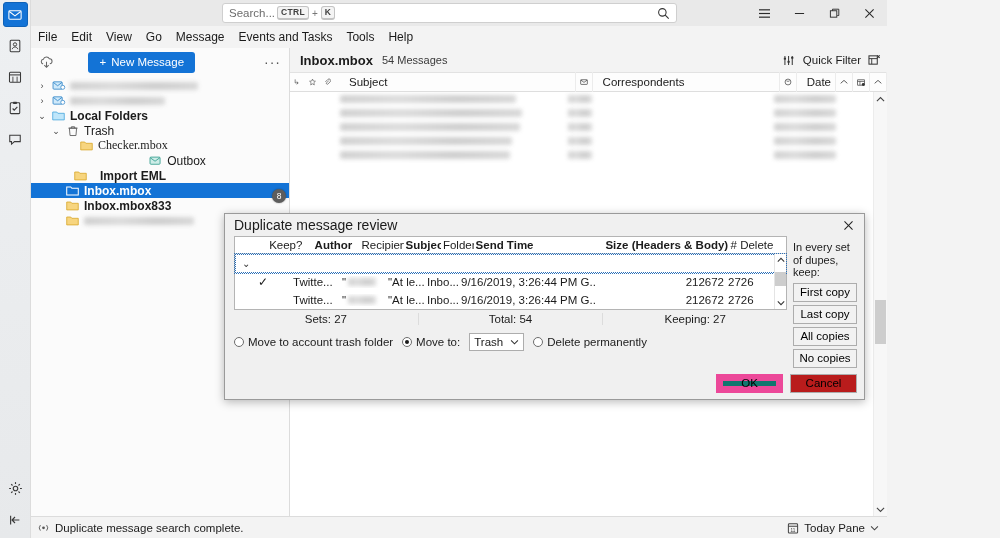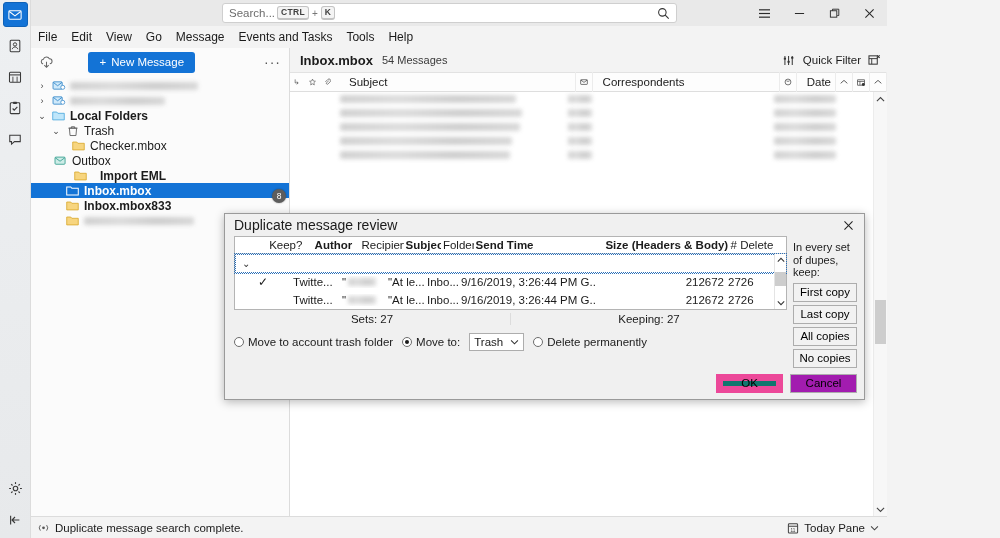--- a/index.html
+++ b/index.html
@@ -209,21 +209,21 @@
     display: flex; align-items: center; gap: 7px; font-size: 11.5px;
   }
   .dlg-right { width: 64px; display: flex; flex-direction: column; gap: 3px; padding-top: 5px; }
   .hint { font-size: 11px; line-height: 12.5px; color: #1b1b1b; margin-bottom: 1px; }
   .sbtn {
     border: 1px solid #adadad; background: #f2f2f2; height: 19px;
     font-family: inherit; font-size: 11.5px; display: flex; align-items: center; justify-content: center;
   }
   .dlg-foot { display: flex; justify-content: flex-end; gap: 7px; padding: 0 7px 7px 0; }
   .fbtn {
-    width: 67px; height: 19px; border: 1px solid #adadad; background: #a21caf;
+    width: 67px; height: 19px; border: 1px solid #adadad; background: #b91c1c;
     font-family: inherit; font-size: 11.5px; display: flex; align-items: center; justify-content: center;
   }
   .fbtn.primary { border: 7px solid #ec4899; background: #0f766e; }
   svg { display: block; }
 </style>
 </head>
 <body>
 
 <div class="app">
 
@@ -393,30 +393,30 @@
             <span class="twisty">⌄</span>
             <span class="ficon">
               <svg width="12" height="12" viewBox="0 0 13 13">
                 <path d="M2.6 3.4h7.8l-.7 8H3.3z" fill="none" stroke="#636363" stroke-width="1"></path>
                 <line x1="1.6" y1="3.4" x2="11.4" y2="3.4" stroke="#636363" stroke-width="1.1"></line>
                 <path d="M4.8 3.4V1.9h3.4v1.5" fill="none" stroke="#636363" stroke-width="1"></path>
               </svg>
             </span>
             <span class="tlabel">Trash</span>
           </div>
-          <div class="trow" style="padding-left: 26px;">
+          <div class="trow" style="padding-left: 34px; font-family: Liberation Serif, serif;">
             <span class="twisty"></span>
             <span class="ficon">
               <svg width="13" height="11" viewBox="0 0 14 12">
                 <path d="M.7 2.2h4.4l1.2 1.4h7v7.2H.7z" fill="#f7d57f" stroke="#d9a92e" stroke-width=".9"></path>
               </svg>
             </span>
             <span class="tlabel">Checker.mbox</span>
           </div>
-          <div class="trow" style="padding-left: 8px;">
+          <div class="trow" style="padding-left: 20px; justify-content: center;">
             <span class="twisty"></span>
             <span class="ficon">
               <svg width="13" height="11" viewBox="0 0 14 12">
                 <rect x="1" y="2.3" width="11" height="7.8" rx="1" fill="#cdece7" stroke="#2f9c8c" stroke-width=".9"></rect>
                 <path d="M1.3 3l5.2 3.8L11.7 3" fill="none" stroke="#2f9c8c" stroke-width=".9"></path>
               </svg>
             </span>
             <span class="tlabel">Outbox</span>
           </div>
           <div class="trow" style="padding-left: 20px; gap: 12px;">
@@ -654,20 +654,21 @@
                   <svg width="8" height="6" viewBox="0 0 10 7">
                       <path d="M1 1.6L5 5.6l4-4" fill="none" stroke="#333" stroke-width="1.3"></path>
                     </svg>
                 </div>
               </div>
             </div>
           </div>
 
           <div class="totals">
             <div class="tot">Sets: 27</div>
+            <div class="tot">Total: 54</div>
             <div class="tot">Keeping: 27</div>
           </div>
 
           <div class="dlg-actions">
             <label class="ropt">
               <span class="radio"></span>
               <span>Move to account trash folder</span>
             </label>
             <label class="ropt">
               <span class="radio on"></span>

